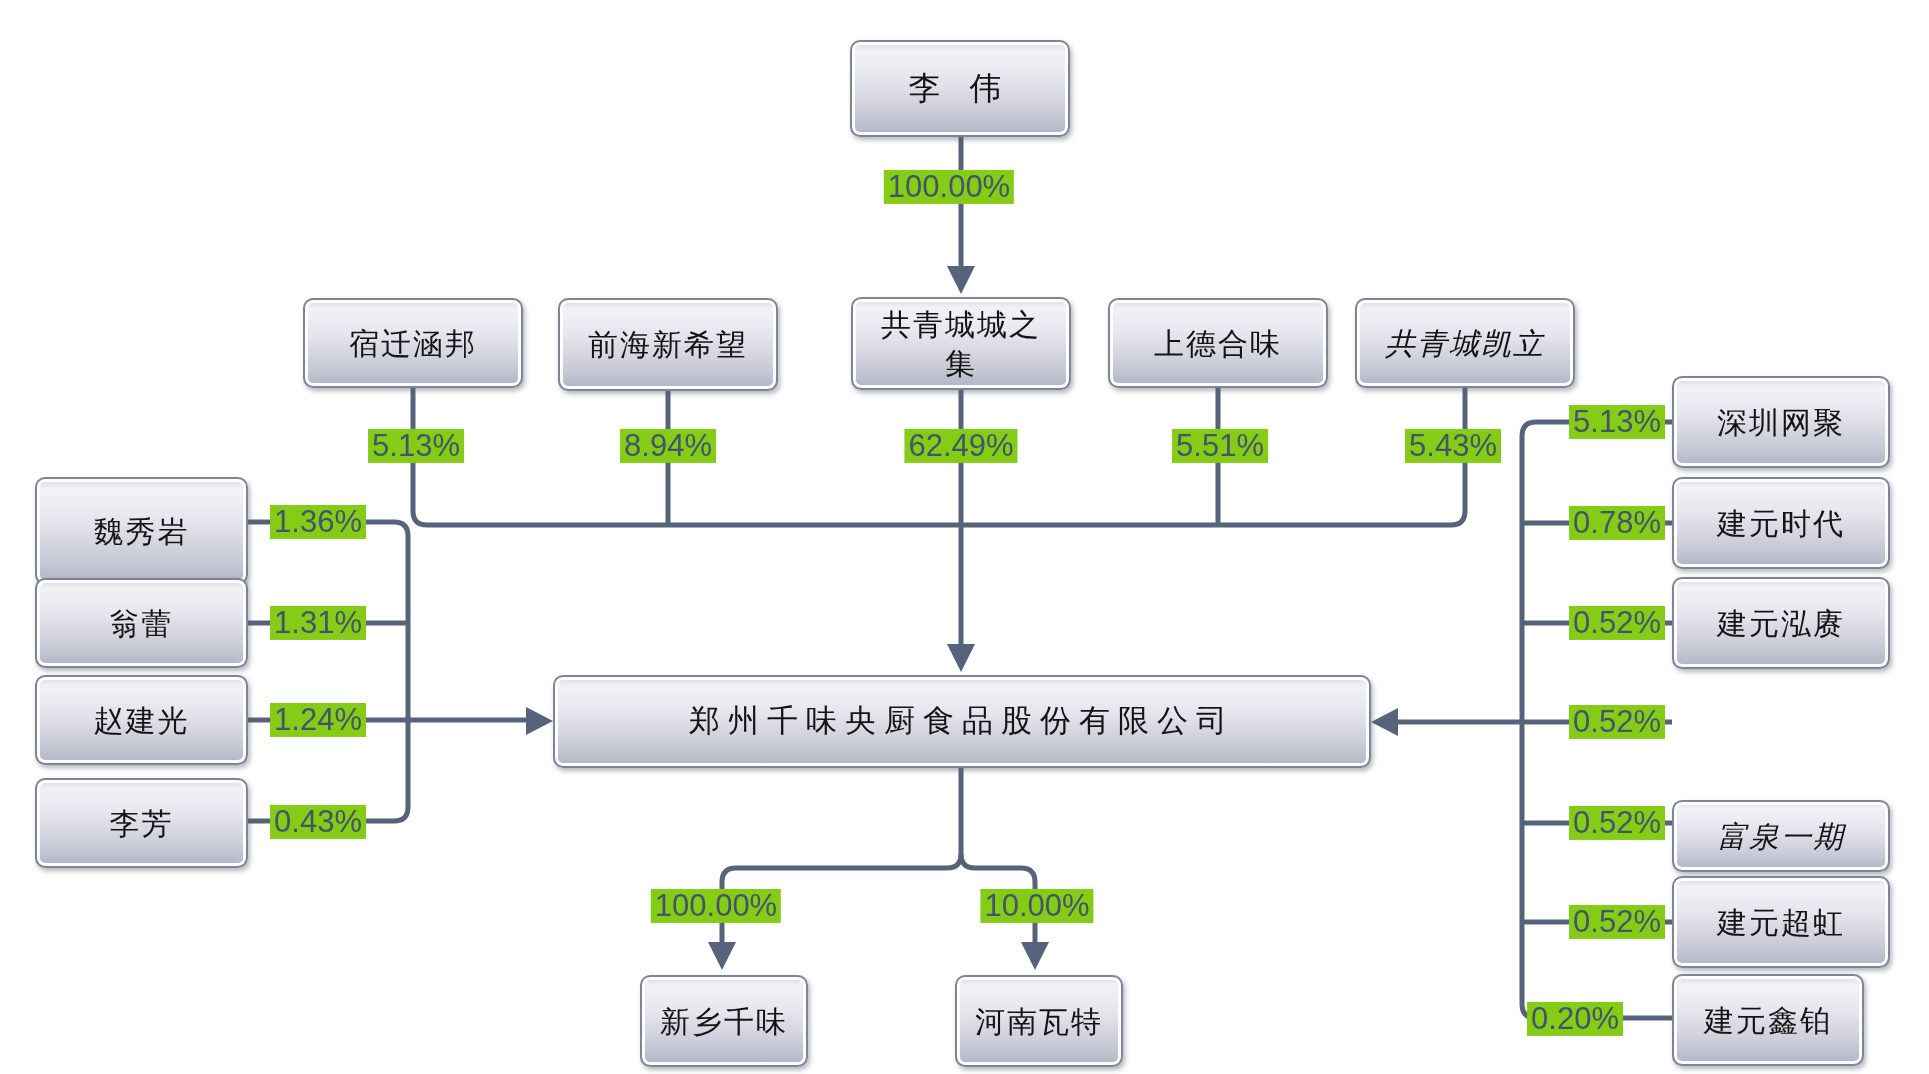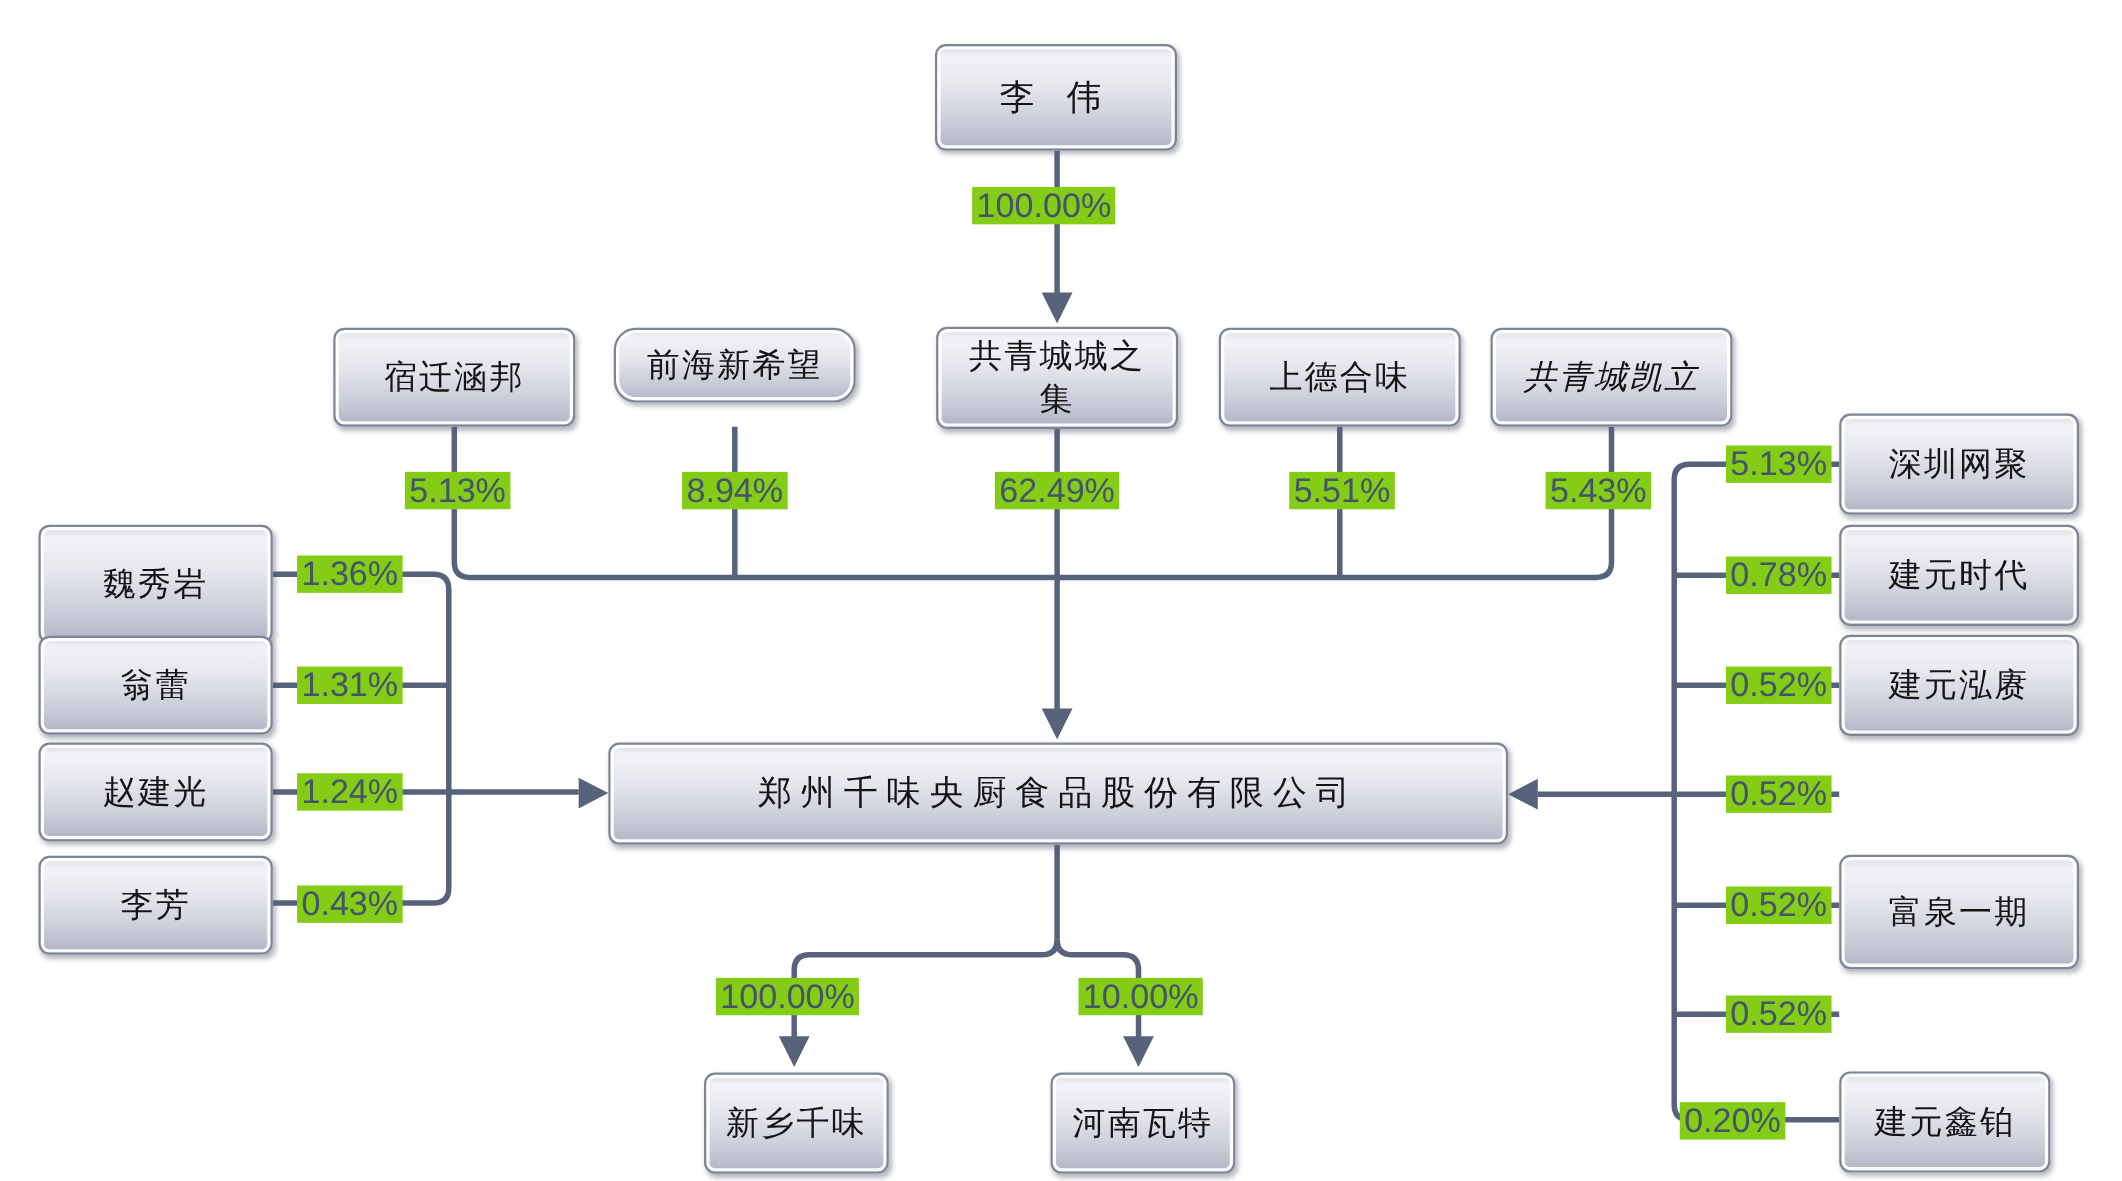--- a/index.html
+++ b/index.html
@@ -64,21 +64,21 @@
     <path class="wire" d="M722 922 V944"></path>
     <polygon class="head" points="708,942 736,942 722,970"></polygon>
     <path class="wire" d="M1035 922 V944"></path>
     <polygon class="head" points="1021,942 1049,942 1035,970"></polygon>
   </svg>
 
   <div class="node big" style="left:850px;top:40px;width:220px;height:97px;">李 伟</div>
   <div class="pct" style="left:949px;top:187px;">100.00%</div>
 
   <div class="node" style="left:303px;top:298px;width:220px;height:90px;text-align:right;">宿迁涵邦</div>
-  <div class="node" style="left:558px;top:298px;width:220px;height:68px;border-radius:20px;">前海新希望</div>
+  <div class="node" style="left:558px;top:298px;width:220px;height:93px;">前海新希望</div>
   <div class="node wrap" style="left:851px;top:297px;width:220px;height:93px;">共青城城之集</div>
   <div class="node" style="left:1108px;top:298px;width:220px;height:90px;">上德合味</div>
   <div class="node" style="left:1355px;top:298px;width:220px;height:90px;font-style:italic;">共青城凯立</div>
 
   <div class="pct" style="left:416px;top:446px;">5.13%</div>
   <div class="pct" style="left:668px;top:446px;">8.94%</div>
   <div class="pct" style="left:961px;top:446px;">62.49%</div>
   <div class="pct" style="left:1220px;top:446px;">5.51%</div>
   <div class="pct" style="left:1453px;top:446px;">5.43%</div>
 
@@ -88,21 +88,22 @@
   <div class="node" style="left:35px;top:778px;width:213px;height:90px;">李芳</div>
 
   <div class="pct" style="left:318px;top:522px;">1.36%</div>
   <div class="pct" style="left:318px;top:623px;">1.31%</div>
   <div class="pct" style="left:318px;top:720px;">1.24%</div>
   <div class="pct" style="left:318px;top:822px;">0.43%</div>
 
   <div class="node" style="left:1672px;top:376px;width:218px;height:92px;">深圳网聚</div>
   <div class="node" style="left:1672px;top:477px;width:218px;height:92px;">建元时代</div>
   <div class="node" style="left:1672px;top:577px;width:218px;height:92px;">建元泓赓</div>
-  <div class="node" style="left:1672px;top:777px;width:218px;height:104px;">富泉一期</div>
+  <div class="node" style="left:1672px;top:800px;width:218px;height:72px;font-style:italic;">富泉一期</div>
+  <div class="node" style="left:1672px;top:876px;width:218px;height:92px;">建元超虹</div>
   <div class="node" style="left:1672px;top:974px;width:192px;height:92px;">建元鑫铂</div>
 
   <div class="pct" style="left:1617px;top:422px;">5.13%</div>
   <div class="pct" style="left:1617px;top:523px;">0.78%</div>
   <div class="pct" style="left:1617px;top:623px;">0.52%</div>
   <div class="pct" style="left:1617px;top:722px;">0.52%</div>
   <div class="pct" style="left:1617px;top:823px;">0.52%</div>
   <div class="pct" style="left:1617px;top:922px;">0.52%</div>
   <div class="pct" style="left:1575px;top:1019px;">0.20%</div>
 

